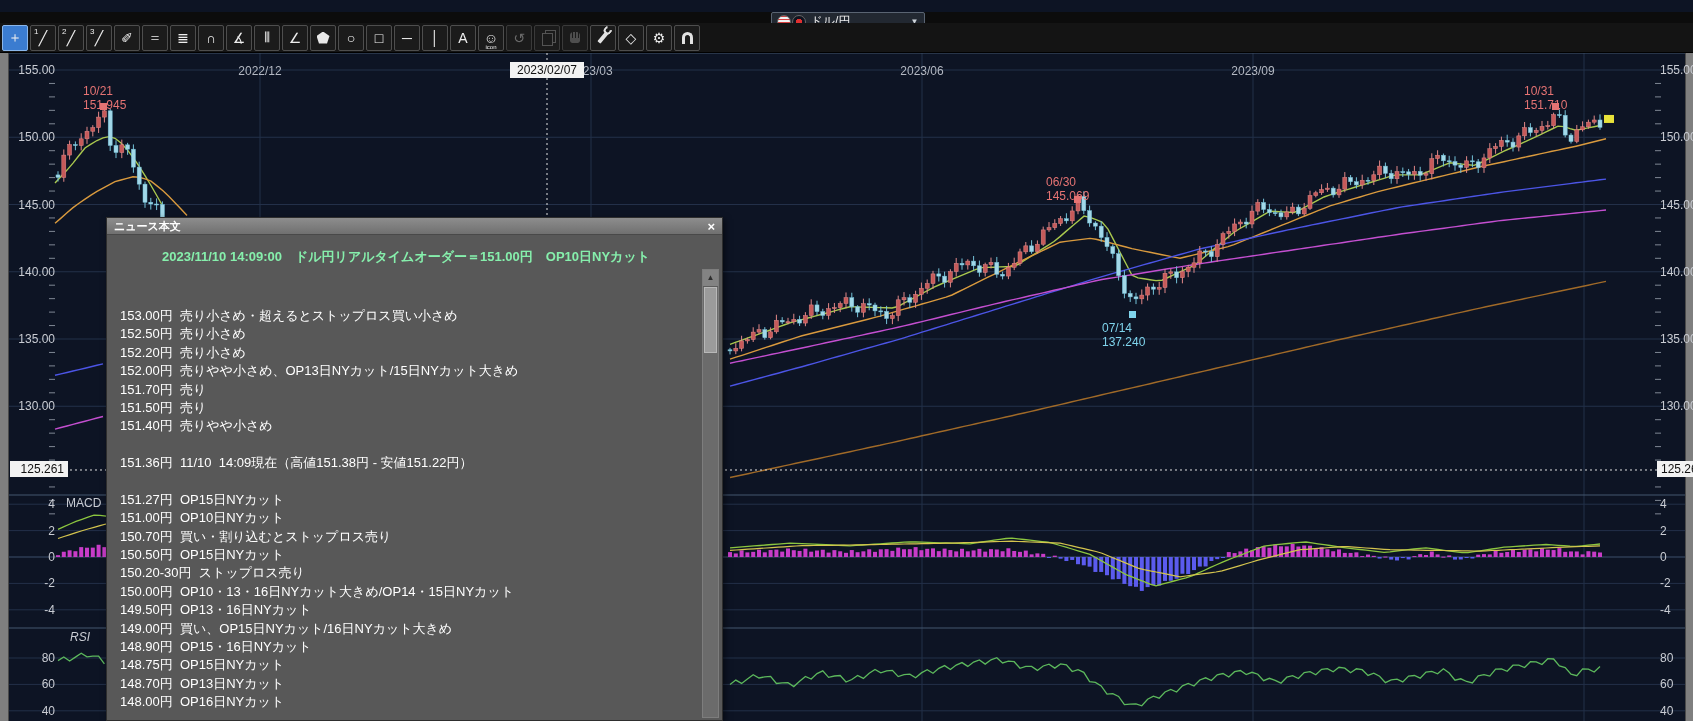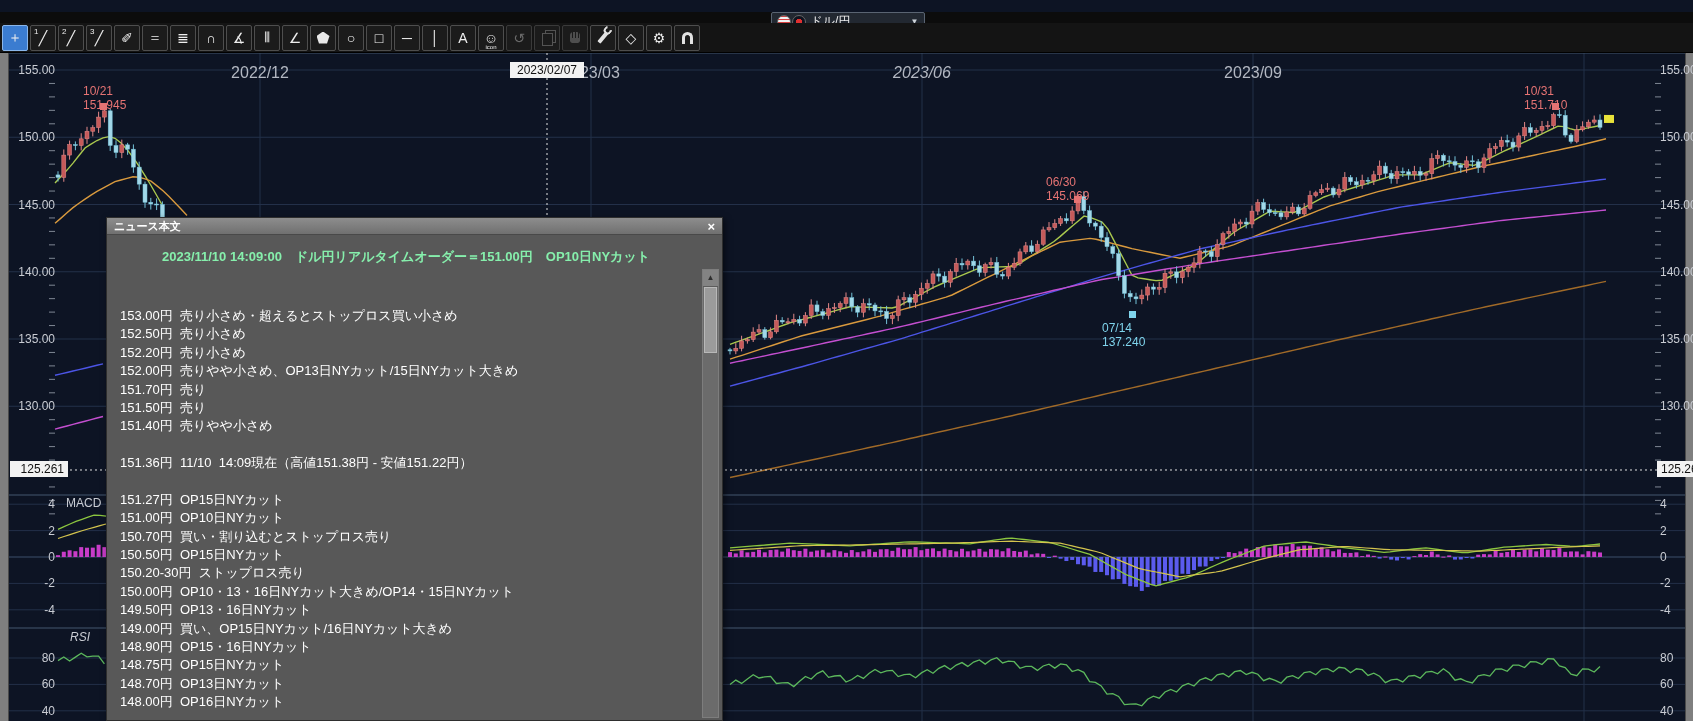--- a/index.html
+++ b/index.html
@@ -31,21 +31,21 @@
   .shape-copy{width:9px;height:11px;border:1px solid #9a9a9a;box-shadow:3px -3px 0 -1px #1b1b1b,3px -3px 0 0 #9a9a9a;margin-top:3px;}
   .shape-hand{width:10px;height:11px;background:#8c8c8c;border-radius:3px 3px 2px 2px;
      -webkit-mask:linear-gradient(#000 0 0);background-image:repeating-linear-gradient(90deg,#8c8c8c 0 2px,#1b1b1b 2px 3px);background-size:100% 55%;background-repeat:no-repeat;background-color:#8c8c8c;}
   .shape-wrench{width:4px;height:13px;background:#e2e2e2;transform:rotate(40deg);border-radius:1px;position:relative;}
   .shape-wrench::before{content:"";position:absolute;top:-6px;left:-3px;width:8px;height:8px;border:2px solid #e2e2e2;border-radius:50%;border-top-color:transparent;box-sizing:border-box;}
   .shape-magnet{width:11px;height:12px;border:3px solid #e2e2e2;border-bottom:none;border-radius:7px 7px 0 0;box-sizing:border-box;}
   
   #chart{position:absolute;left:0;top:53px;width:1693px;height:668px;background:#0d1424;}
   #csvg{position:absolute;left:0;top:0;}
   .edge{position:absolute;top:0;width:8px;height:668px;background:#7f7f7f;}
-  .datelab{position:absolute;top:11px;transform:translateX(-50%);color:#b3b8c2;font-size:16px;}
+  .datelab{position:absolute;top:11px;transform:translateX(-50%);color:#b3b8c2;font-size:12px;}
   .axlab{position:absolute;color:#c9ccd3;font-size:12px;line-height:14px;}
   .axlab.l{left:6px;width:49px;text-align:right;}
   .axlab.r{left:1660px;width:60px;text-align:left;white-space:nowrap;}
   .badge{position:absolute;background:#f2f2f2;color:#111;font-size:12px;padding:1px 4px;white-space:nowrap;overflow:hidden;}
   .panlab{position:absolute;color:#c9ccd3;font-size:12px;}
   .ann{position:absolute;font-size:12px;line-height:14px;white-space:nowrap;}
   
   #popup{position:absolute;left:106px;top:164px;width:617px;height:504px;background:#585858;border:1px solid #2e2e2e;box-sizing:border-box;box-shadow:2px 2px 6px rgba(0,0,0,.5);}
   #popup-title{height:16px;background:linear-gradient(#8d8d8d,#707070);border-bottom:1px solid #494949;color:#fff;font-size:11px;font-weight:bold;display:flex;align-items:center;padding:0 7px;}
   #popup-close{margin-left:auto;color:#fff;font-size:13px;line-height:13px;cursor:default;}
@@ -791,21 +791,21 @@
         <path d="M58.0,660.6L63.8,657.0L69.6,661.0L75.4,657.1L81.2,653.2L87.0,656.8L92.8,656.1L98.6,656.2L104.4,663.8" fill="none" stroke="#5cb85c" stroke-width="1.3"></path>
         <path d="M730.0,684.4L735.8,680.1L741.6,683.4L747.4,679.0L753.2,674.8L759.0,678.0L764.8,676.8L770.6,676.4L776.4,683.5L782.2,682.8L788.0,682.6L793.8,686.6L799.6,681.3L805.4,676.5L811.2,679.0L817.0,673.6L822.8,670.9L828.6,677.4L834.4,676.0L840.2,675.5L846.0,682.0L851.8,679.5L857.6,675.4L863.4,678.4L869.2,673.3L875.0,669.4L880.8,672.8L886.6,670.9L892.4,670.4L898.2,676.6L904.0,674.7L909.8,674.2L915.6,677.7L921.4,672.9L927.2,669.7L933.0,673.2L938.8,668.3L944.6,665.6L950.4,669.5L956.2,665.1L962.0,662.6L967.8,666.4L973.6,662.1L979.4,659.9L985.2,664.1L991.0,659.8L996.8,657.7L1002.6,662.9L1008.4,661.1L1014.2,661.7L1020.0,668.3L1025.8,666.4L1031.6,666.4L1037.4,670.4L1043.2,666.0L1049.0,664.1L1054.8,668.1L1060.6,663.9L1066.4,664.8L1072.2,671.5L1078.0,669.6L1083.8,672.3L1089.6,681.7L1095.4,682.4L1101.2,685.9L1107.0,694.1L1112.8,693.7L1118.6,696.4L1124.4,704.6L1130.2,704.1L1136.0,703.8L1141.8,705.8L1147.6,699.3L1153.4,696.1L1159.2,698.2L1165.0,692.0L1170.8,689.5L1176.6,692.0L1182.4,685.8L1188.2,683.4L1194.0,686.0L1199.8,680.0L1205.6,677.8L1211.4,680.5L1217.2,674.8L1223.0,673.5L1228.8,677.0L1234.6,671.7L1240.4,670.5L1246.2,674.5L1252.0,672.3L1257.8,674.2L1263.6,680.7L1269.4,678.3L1275.2,680.3L1281.0,683.1L1286.8,677.2L1292.6,675.7L1298.4,678.5L1304.2,672.5L1310.0,671.6L1315.8,674.8L1321.6,669.3L1327.4,668.6L1333.2,671.8L1339.0,667.3L1344.8,668.2L1350.6,672.8L1356.4,668.8L1362.2,669.7L1368.0,675.4L1373.8,673.2L1379.6,676.2L1385.4,682.7L1391.2,679.8L1397.0,679.1L1402.8,681.9L1408.6,676.1L1414.4,675.5L1420.2,678.1L1426.0,672.0L1431.8,671.3L1437.6,673.8L1443.4,668.8L1449.2,673.0L1455.0,680.2L1460.8,678.8L1466.6,681.5L1472.4,683.0L1478.2,675.9L1484.0,674.6L1489.8,676.1L1495.6,669.1L1501.4,668.9L1507.2,671.3L1513.0,665.2L1518.8,665.1L1524.6,667.5L1530.4,661.7L1536.2,661.9L1542.0,664.5L1547.8,658.7L1553.6,659.0L1559.4,666.0L1565.2,667.6L1571.0,674.2L1576.8,675.7L1582.6,668.9L1588.4,669.1L1594.2,672.0L1600.0,666.6" fill="none" stroke="#5cb85c" stroke-width="1.3"></path>
         <line x1="547" y1="53" x2="547" y2="721" stroke="#e0e0e0" stroke-dasharray="2,3"></line>
         <line x1="55" y1="469.98955000000007" x2="1657" y2="469.98955000000007" stroke="#e0e0e0" stroke-dasharray="2,3"></line>
       </svg>
     <div class="edge" style="left:0;border-right:1px solid #4a4a4a;"></div>
     <div class="edge" style="left:1685px;border-left:1px solid #4a4a4a;"></div>
     <div id="datelabs">
         <div class="datelab" style="left: 260px;">2022/12</div>
         <div class="datelab" style="left: 591px;">2023/03</div>
-        <div class="datelab" style="left: 922px; font-style: italic;">2023/06</div>
+        <div class="datelab" style="left: 922px;">2023/06</div>
         <div class="datelab" style="left: 1253px;">2023/09</div>
       </div>
     <div id="axlabs">
         <div class="axlab l" style="top: 10px;">155.00</div>
         <div class="axlab r" style="top: 10px;">155.00</div>
         <div class="axlab l" style="top: 77.25px;">150.00</div>
         <div class="axlab r" style="top: 77.25px;">150.00</div>
         <div class="axlab l" style="top: 144.5px;">145.00</div>
         <div class="axlab r" style="top: 144.5px;">145.00</div>
         <div class="axlab l" style="top: 211.75px;">140.00</div>

